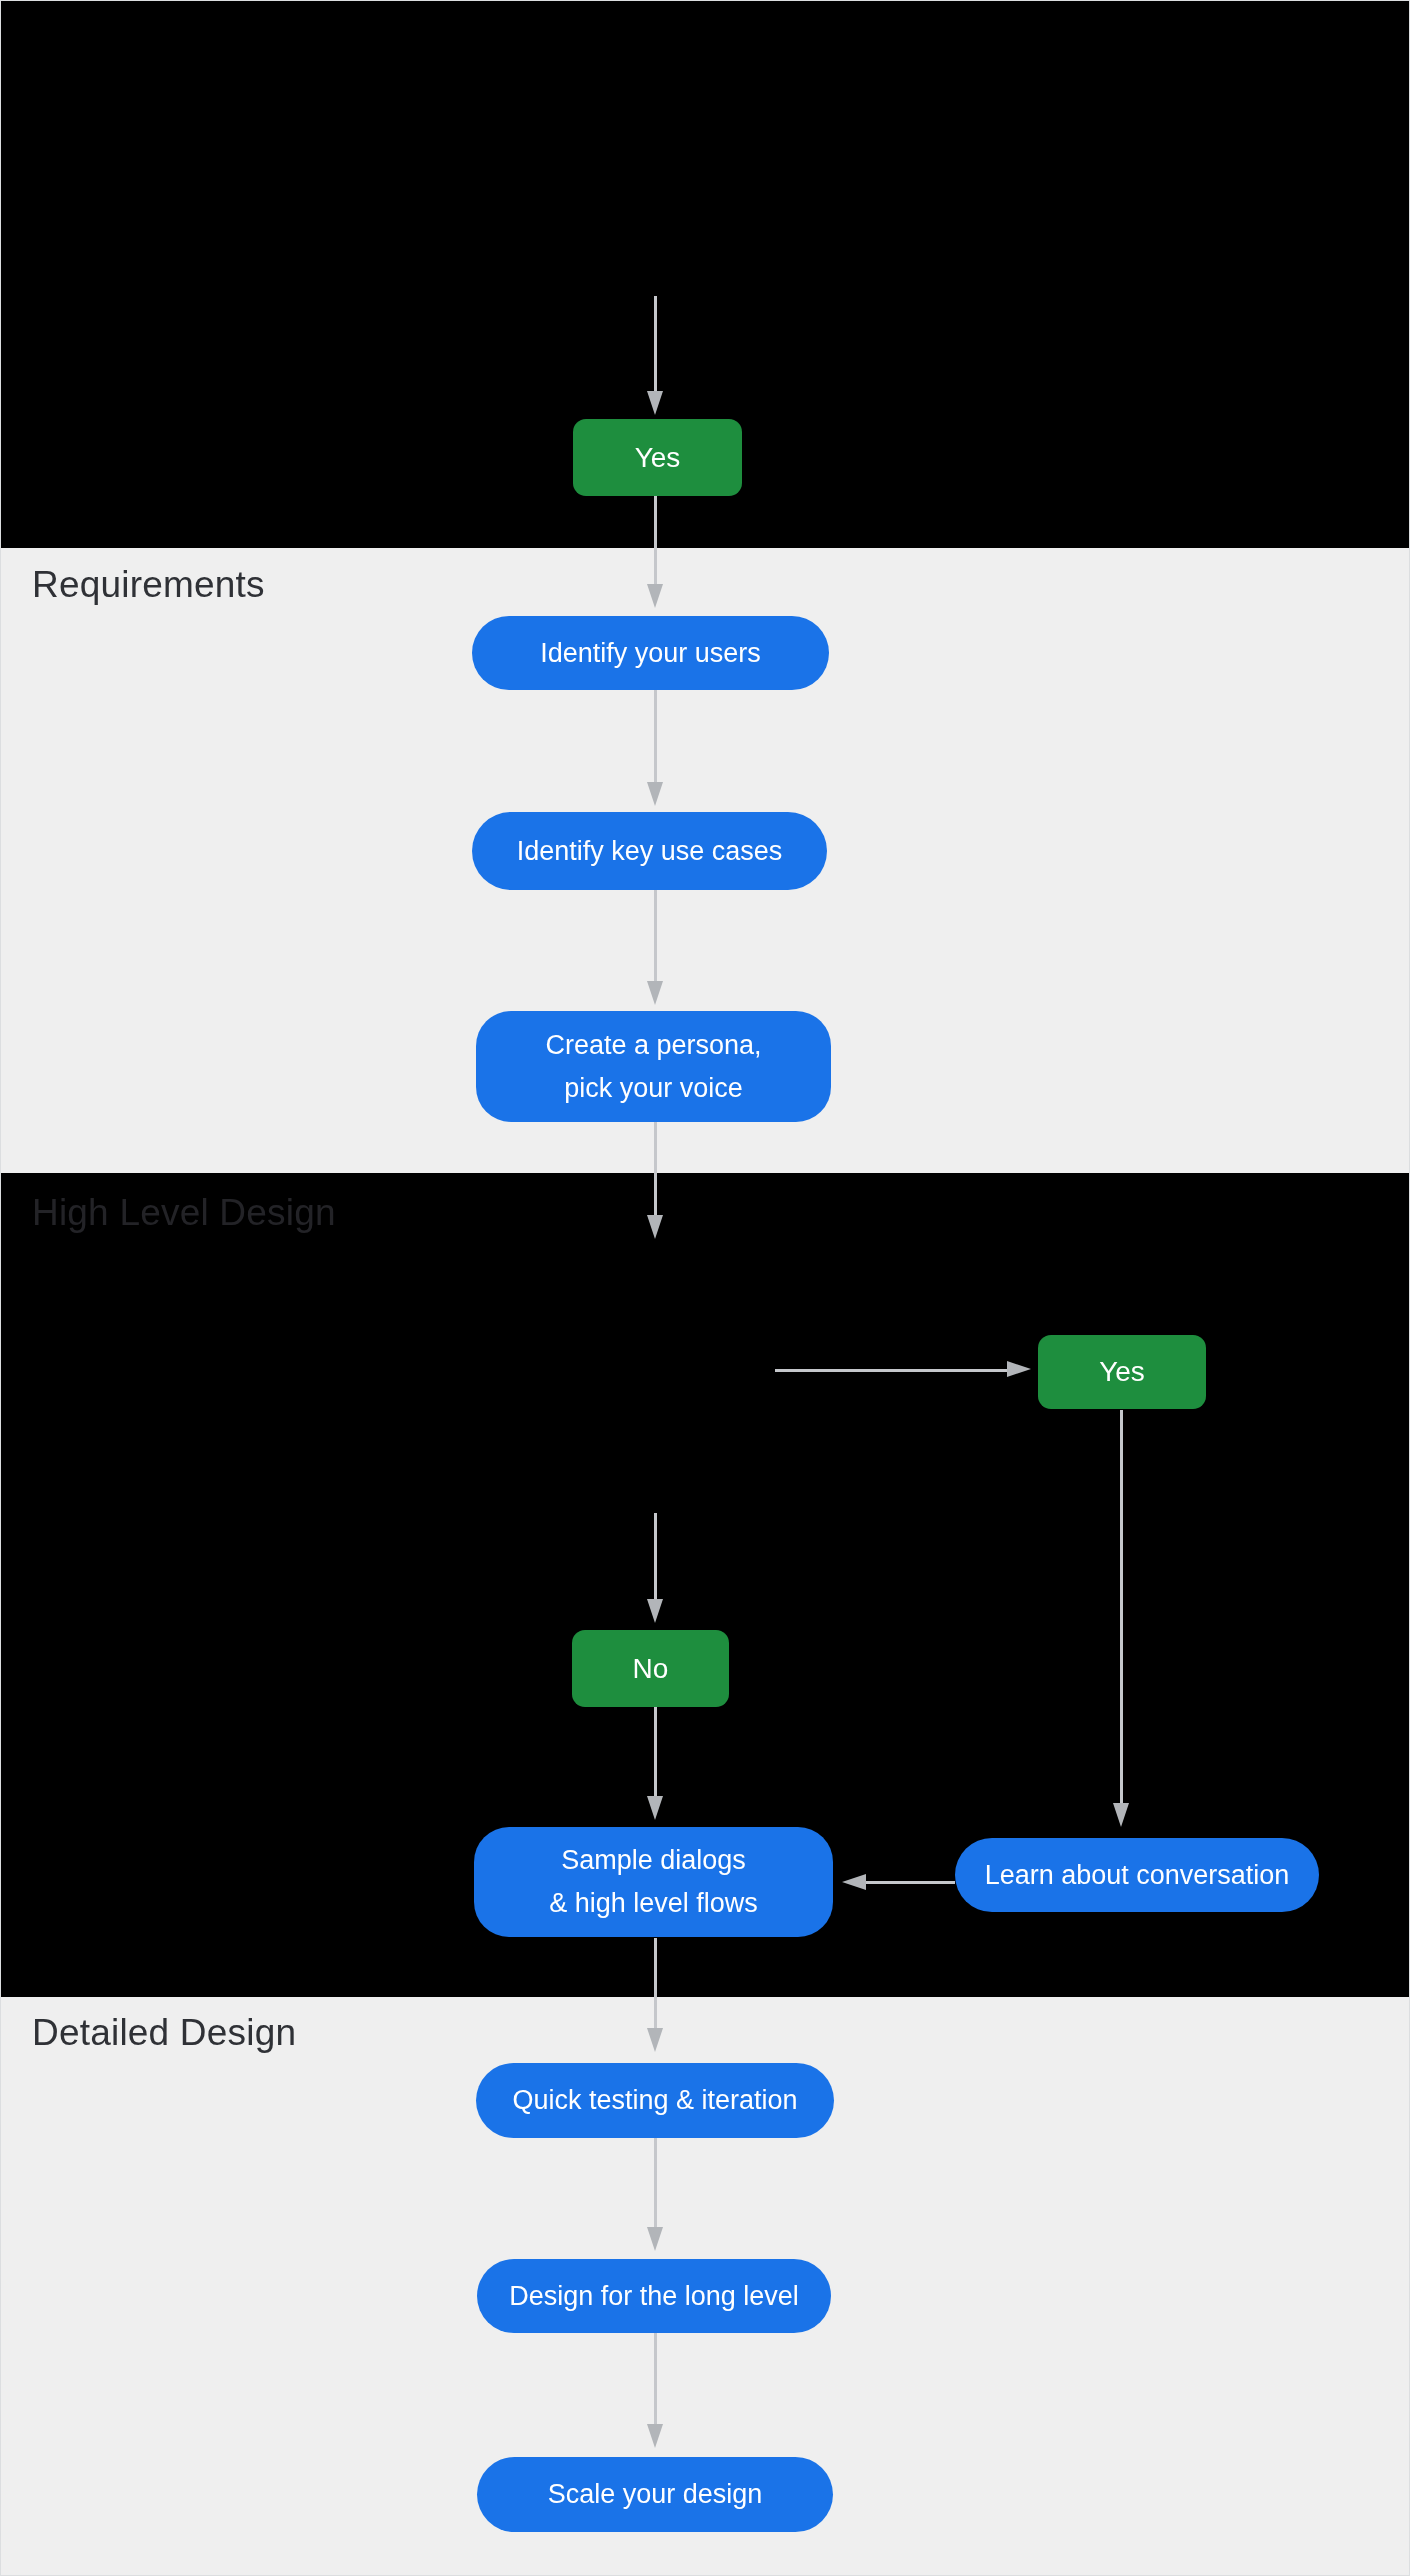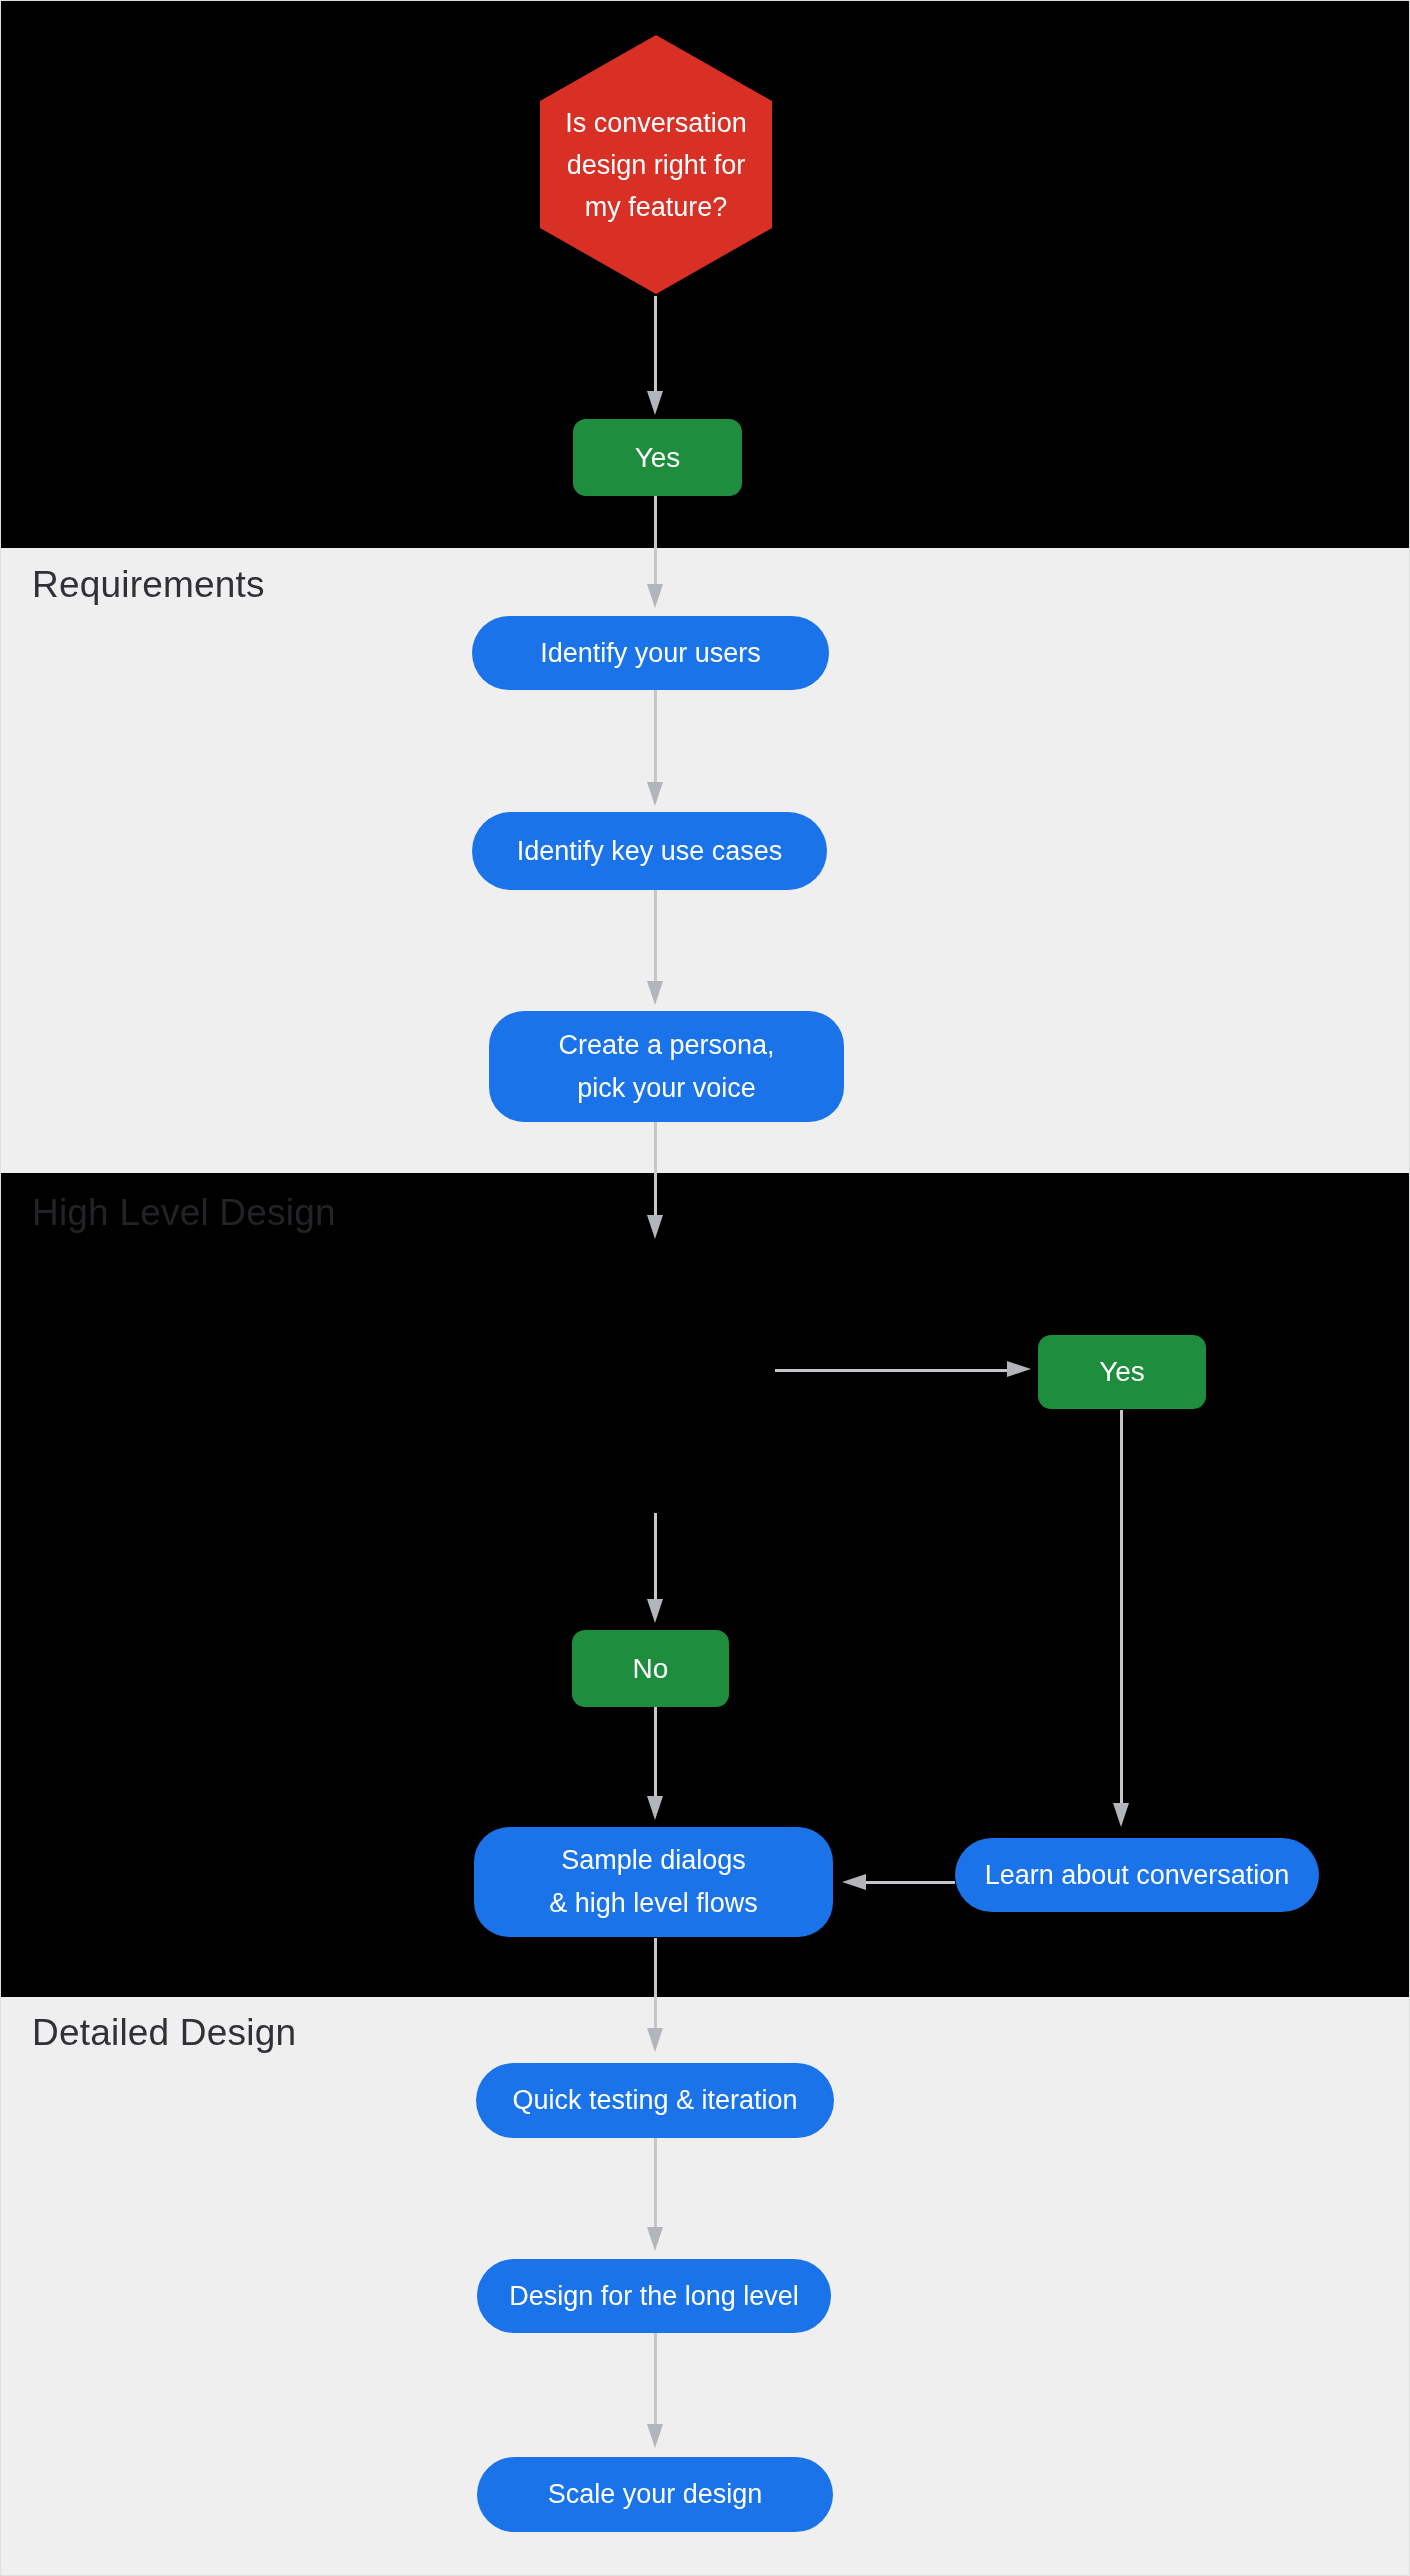--- a/index.html
+++ b/index.html
@@ -52,21 +52,21 @@
   }
   #btn-yes-start{left:572px; top:418px; width:169px; height:77px;}
   #btn-yes-new{left:1037px; top:1334px; width:168px; height:74px;}
   #btn-no-new{left:571px; top:1629px; width:157px; height:77px;}
 
   .pill{
     background:var(--blue); border-radius:39px; font-size:27px; line-height:43px;
   }
   #pill-identify-users{left:471px; top:615px; width:357px; height:74px;}
   #pill-identify-use-cases{left:471px; top:811px; width:355px; height:78px;}
-  #pill-create-persona{left:488px; top:1010px; width:355px; height:111px; border-radius:35px;}
+  #pill-create-persona{left:475px; top:1010px; width:355px; height:111px; border-radius:35px;}
   #pill-learn-conversation{left:954px; top:1837px; width:364px; height:74px;}
   #pill-sample-dialogs{left:473px; top:1826px; width:359px; height:110px; border-radius:35px;}
   #pill-quick-testing{left:475px; top:2062px; width:358px; height:75px;}
   #pill-long-tail{left:476px; top:2258px; width:354px; height:74px;}
   #pill-scale-design{left:476px; top:2456px; width:356px; height:75px;}
 
   .line-v{position:absolute; width:2.8px; background:var(--arrow-line);}
   .line-h{position:absolute; height:2.8px; background:var(--arrow-line);}
   .ah-down{position:absolute; width:0; height:0;
     border-left:8.4px solid transparent; border-right:8.4px solid transparent;
@@ -138,23 +138,20 @@
   </div>
   <div>
     <div class="line-v" style="left:653px; top:2137px; height:91px;"></div>
     <div class="ah-down" style="left:646px; top:2226px;"></div>
   </div>
   <div>
     <div class="line-v" style="left:653px; top:2332px; height:93px;"></div>
     <div class="ah-down" style="left:646px; top:2423px;"></div>
   </div>
 
-  <div class="node hex" id="hex-feature-fit">Is conversation
-design right for
-my feature?</div>
 
   <div class="node btn" id="btn-yes-start">Yes</div>
 
   <div class="node pill" id="pill-identify-users">Identify your users</div>
 
   <div class="node pill" id="pill-identify-use-cases">Identify key use cases</div>
 
   <div class="node pill" id="pill-create-persona">Create a persona,
 pick your voice</div>
 

